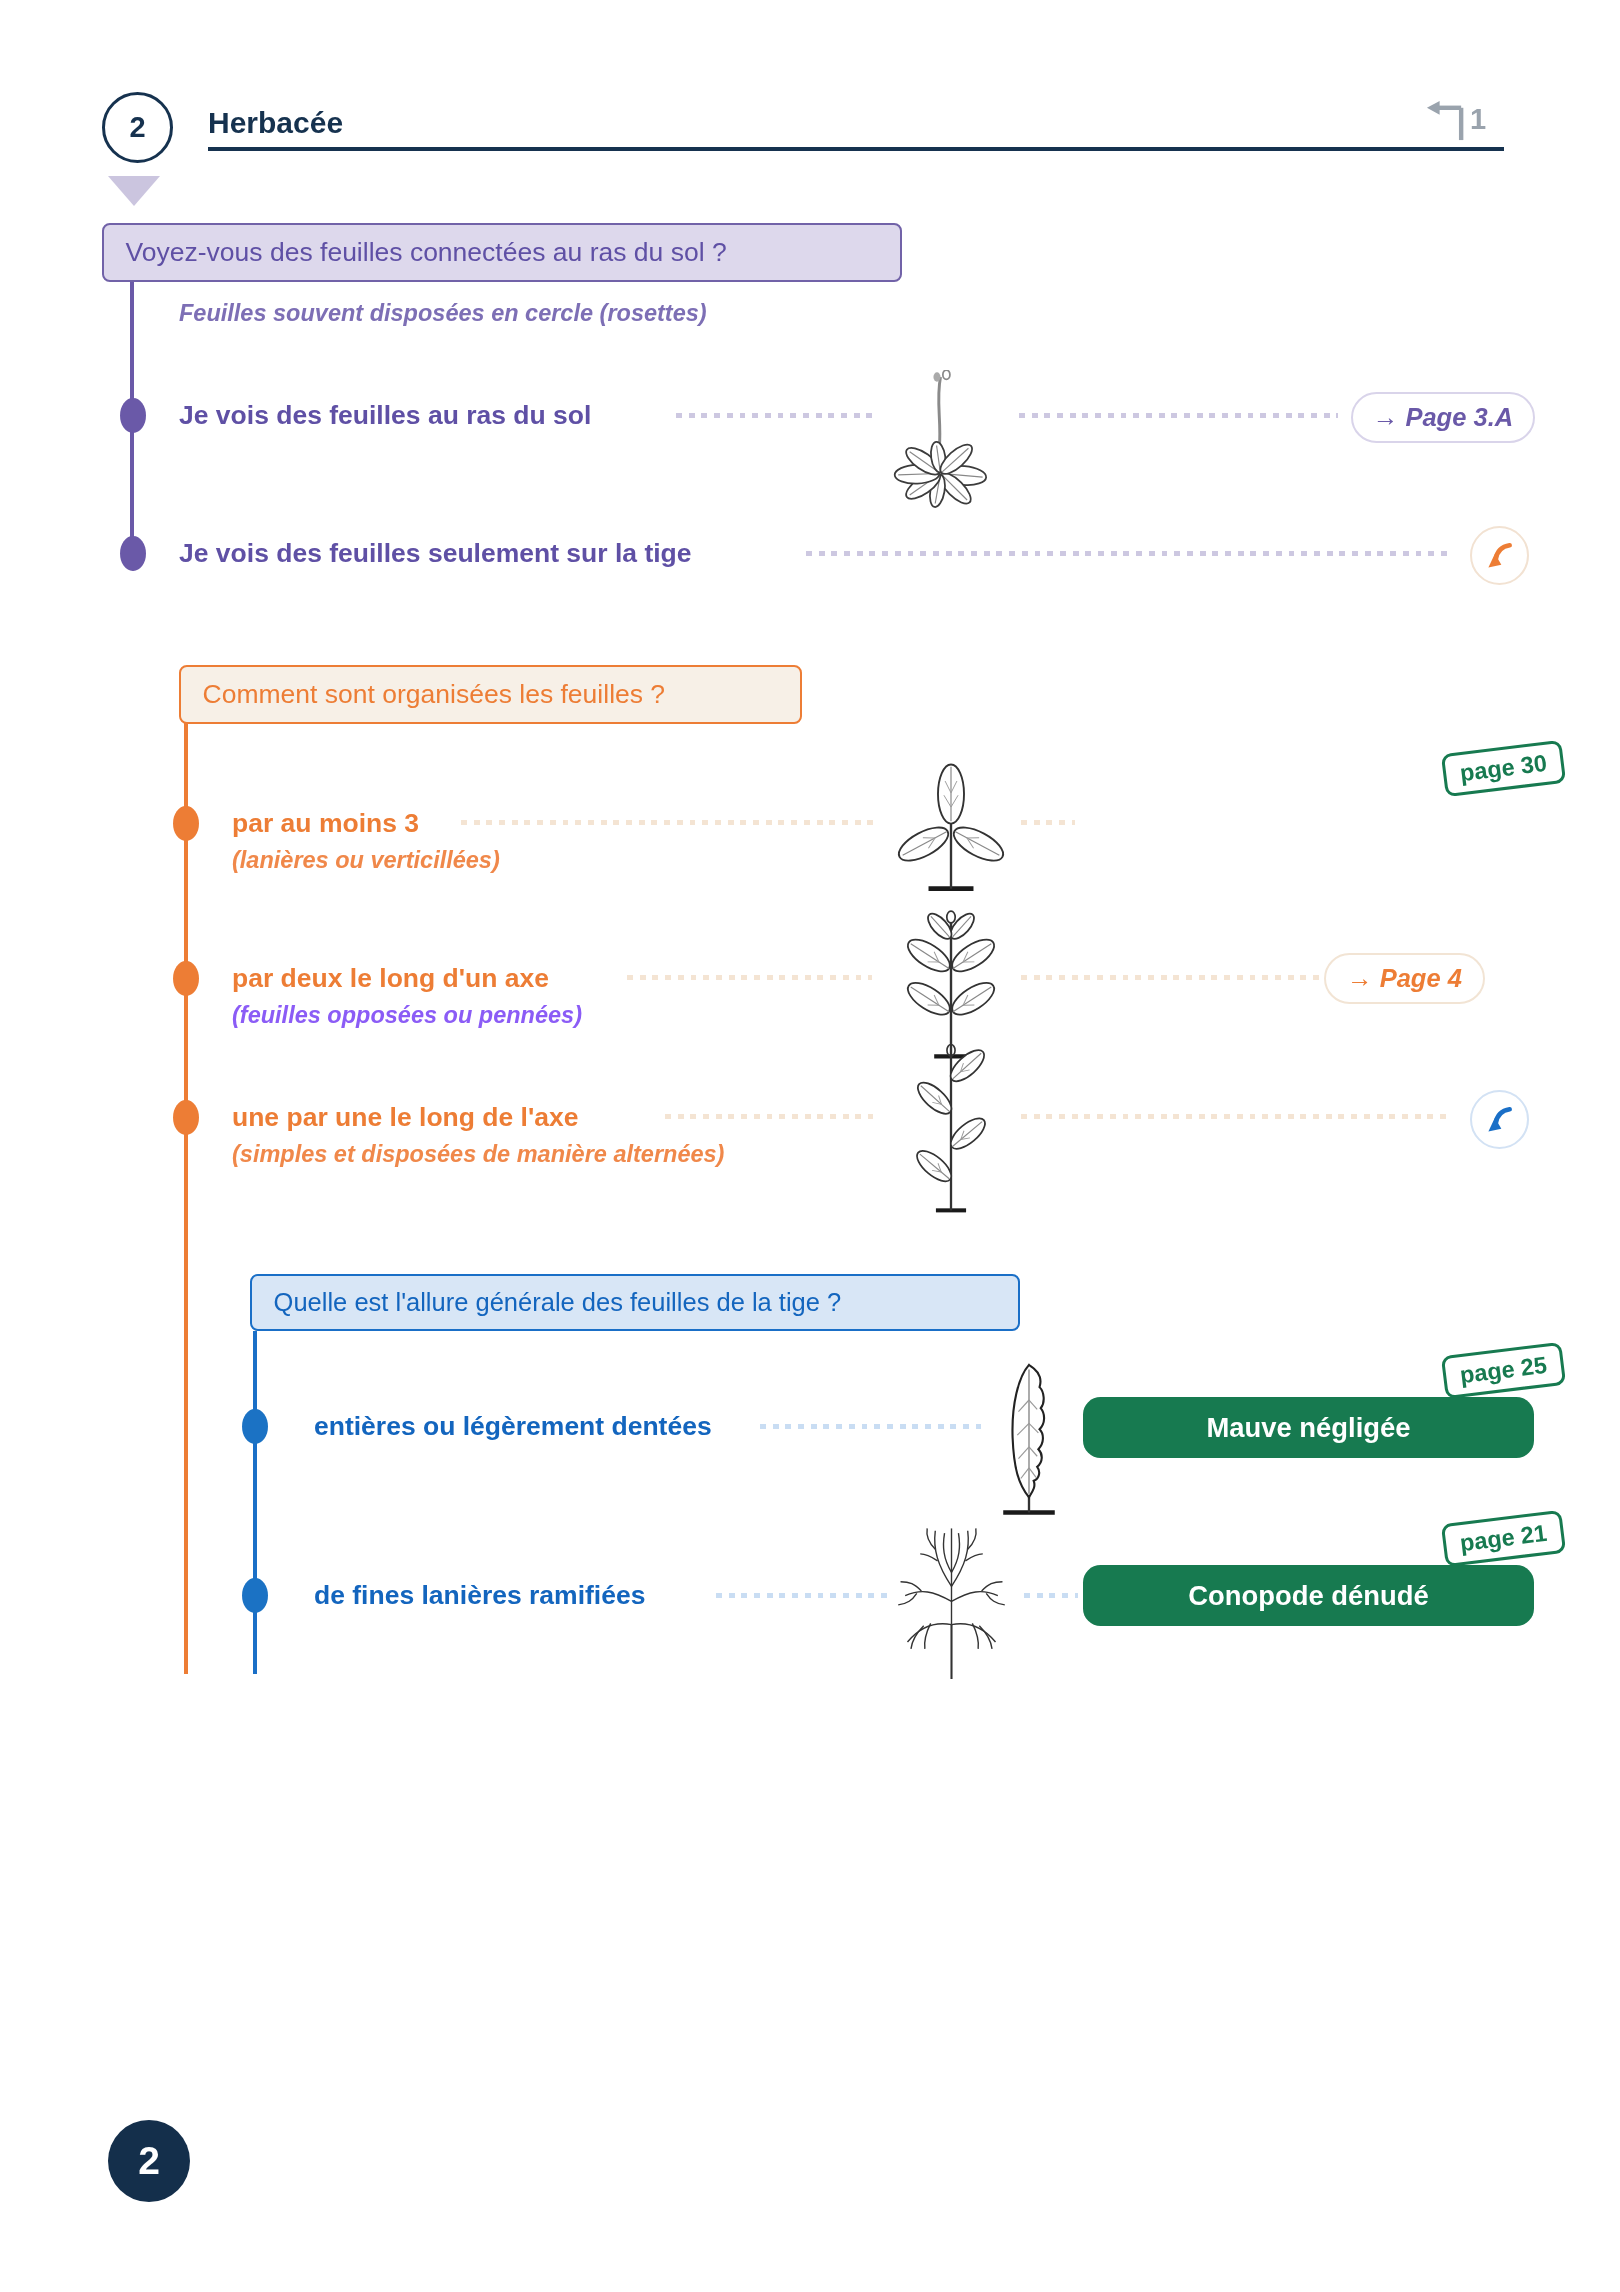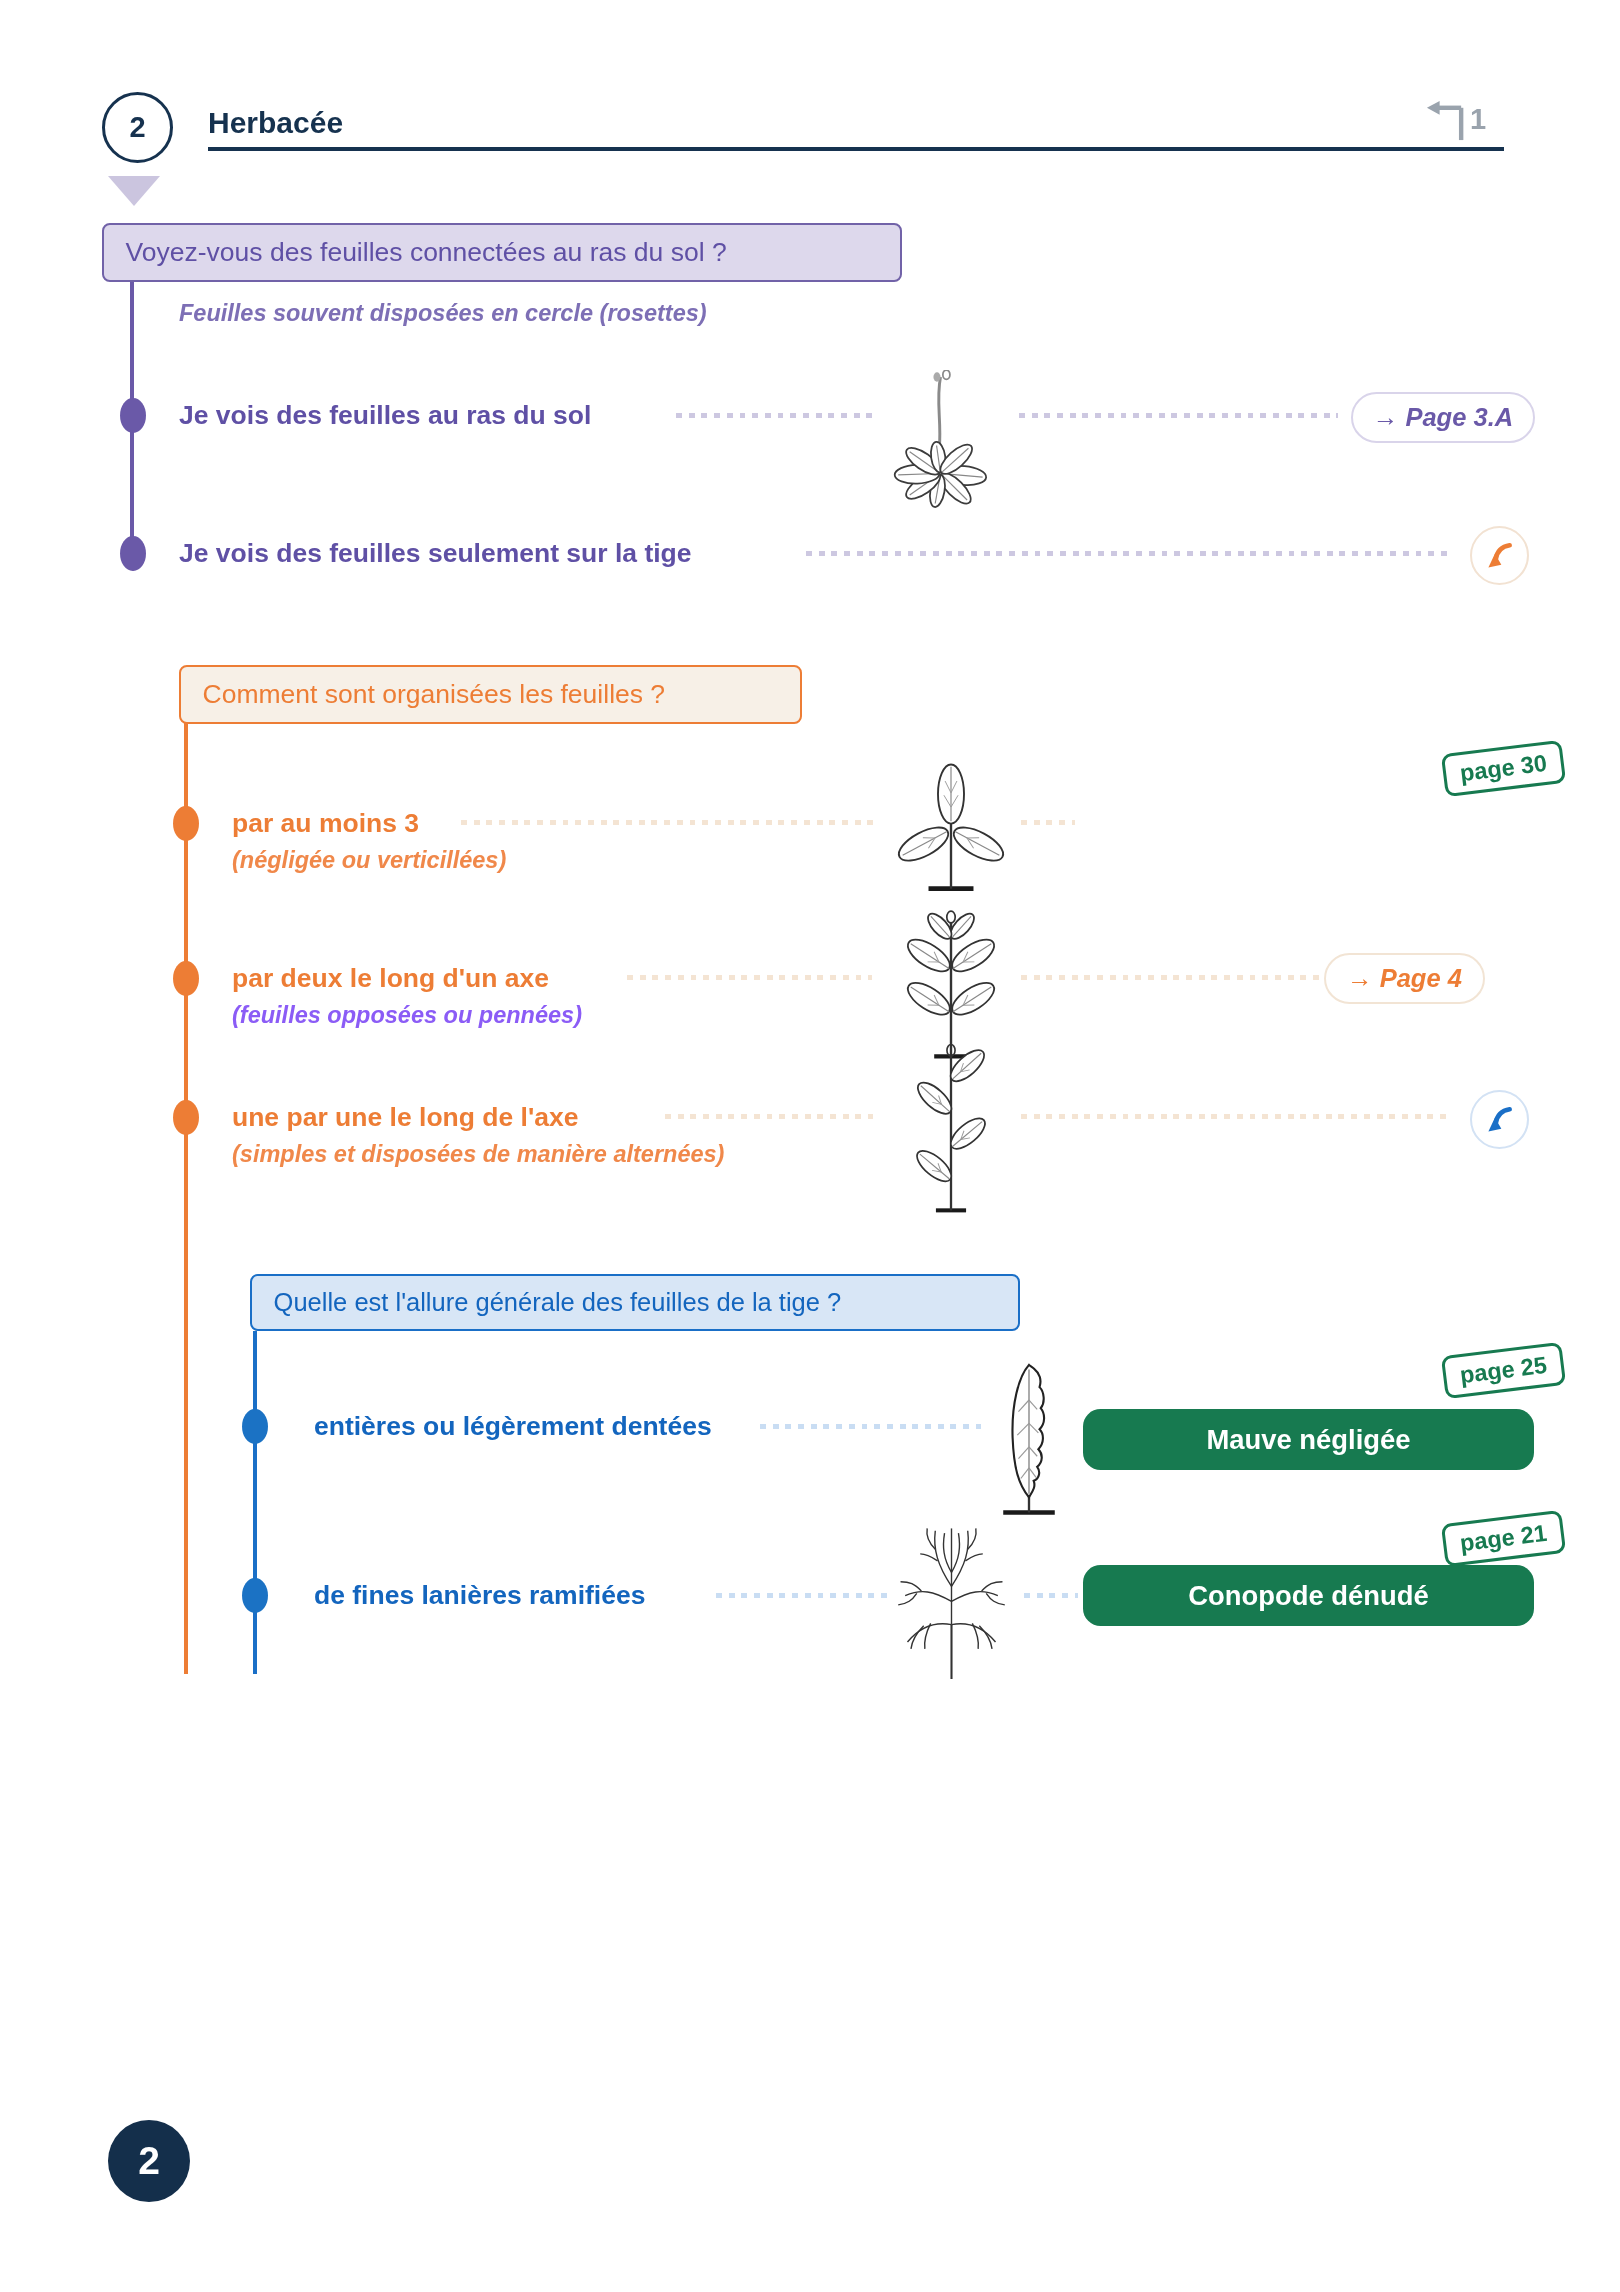--- a/index.html
+++ b/index.html
@@ -137,21 +137,21 @@
     </svg>
   </div>
 
   <div class="qbox orange-q" style="left:179px;top:665px;width:623px;height:59px;">
     <span>Comment sont organisées les feuilles ?</span>
   </div>
   <div class="vline" style="left:184px;top:723px;height:951px;background:#ed7d35;"></div>
 
   <div class="bullet" style="left:173px;top:806px;background:#ed7d35;"></div>
   <div class="olabel" style="left:232px;top:806px;color:#ed7d35;">par au moins 3</div>
-  <div class="sublabel" style="left:232px;top:847px;color:#f0884a;">(négligée ou verticillées)</div>
+  <div class="sublabel" style="left:232px;top:847px;color:#f0884a;">(lanières ou verticillées)</div>
   <div class="dots dots-orange" style="left:461px;top:820px;width:412px;"></div>
   <svg class="plant" style="left:885px;top:755px;" width="132" height="142" viewBox="0 0 110 120">
     <line x1="36" y1="113" x2="74" y2="113" stroke="#1a1a1a" stroke-width="4"></line>
     <line x1="55" y1="113" x2="55" y2="58" stroke="#333" stroke-width="2"></line>
     <g stroke="#333" stroke-width="1.6" fill="#fff">
       <g transform="translate(55,58) rotate(-90)">
           <ellipse cx="25" cy="0" rx="25" ry="11"></ellipse>
           <line x1="2" y1="0" x2="48" y2="0" stroke="#888" stroke-width="1"></line>
           <line x1="14" y1="0" x2="24" y2="-6" stroke="#999" stroke-width="0.8"></line>
           <line x1="14" y1="0" x2="24" y2="6" stroke="#999" stroke-width="0.8"></line>
@@ -295,21 +295,21 @@
       <line x1="35" y1="38" x2="26" y2="48"></line>
         <line x1="35" y1="38" x2="42" y2="46"></line>
       <line x1="35" y1="58" x2="25" y2="68"></line>
         <line x1="35" y1="58" x2="43" y2="66"></line>
       <line x1="35" y1="78" x2="26" y2="88"></line>
         <line x1="35" y1="78" x2="42" y2="86"></line>
       <line x1="35" y1="96" x2="28" y2="105"></line>
         <line x1="35" y1="96" x2="41" y2="104"></line>
     </g>
   </svg>
-  <div class="result-btn" style="left:1083px;top:1397px;margin-top:12px;">
+  <div class="result-btn" style="left:1083px;top:1397px;">
     <span>Mauve négligée</span>
   </div>
   <div class="page-tag" style="left:1443px;top:1349px;">
     <span>page 25</span>
   </div>
 
   <div class="bullet" style="left:242px;top:1578px;background:#1b72c4;"></div>
   <div class="olabel" style="left:314px;top:1578px;color:#1365be;">de fines lanières ramifiées</div>
   <div class="dots dots-blue" style="left:716px;top:1593px;width:172px;"></div>
   <svg class="plant" style="left:882px;top:1514px;" width="139" height="169" viewBox="0 0 120 145">

